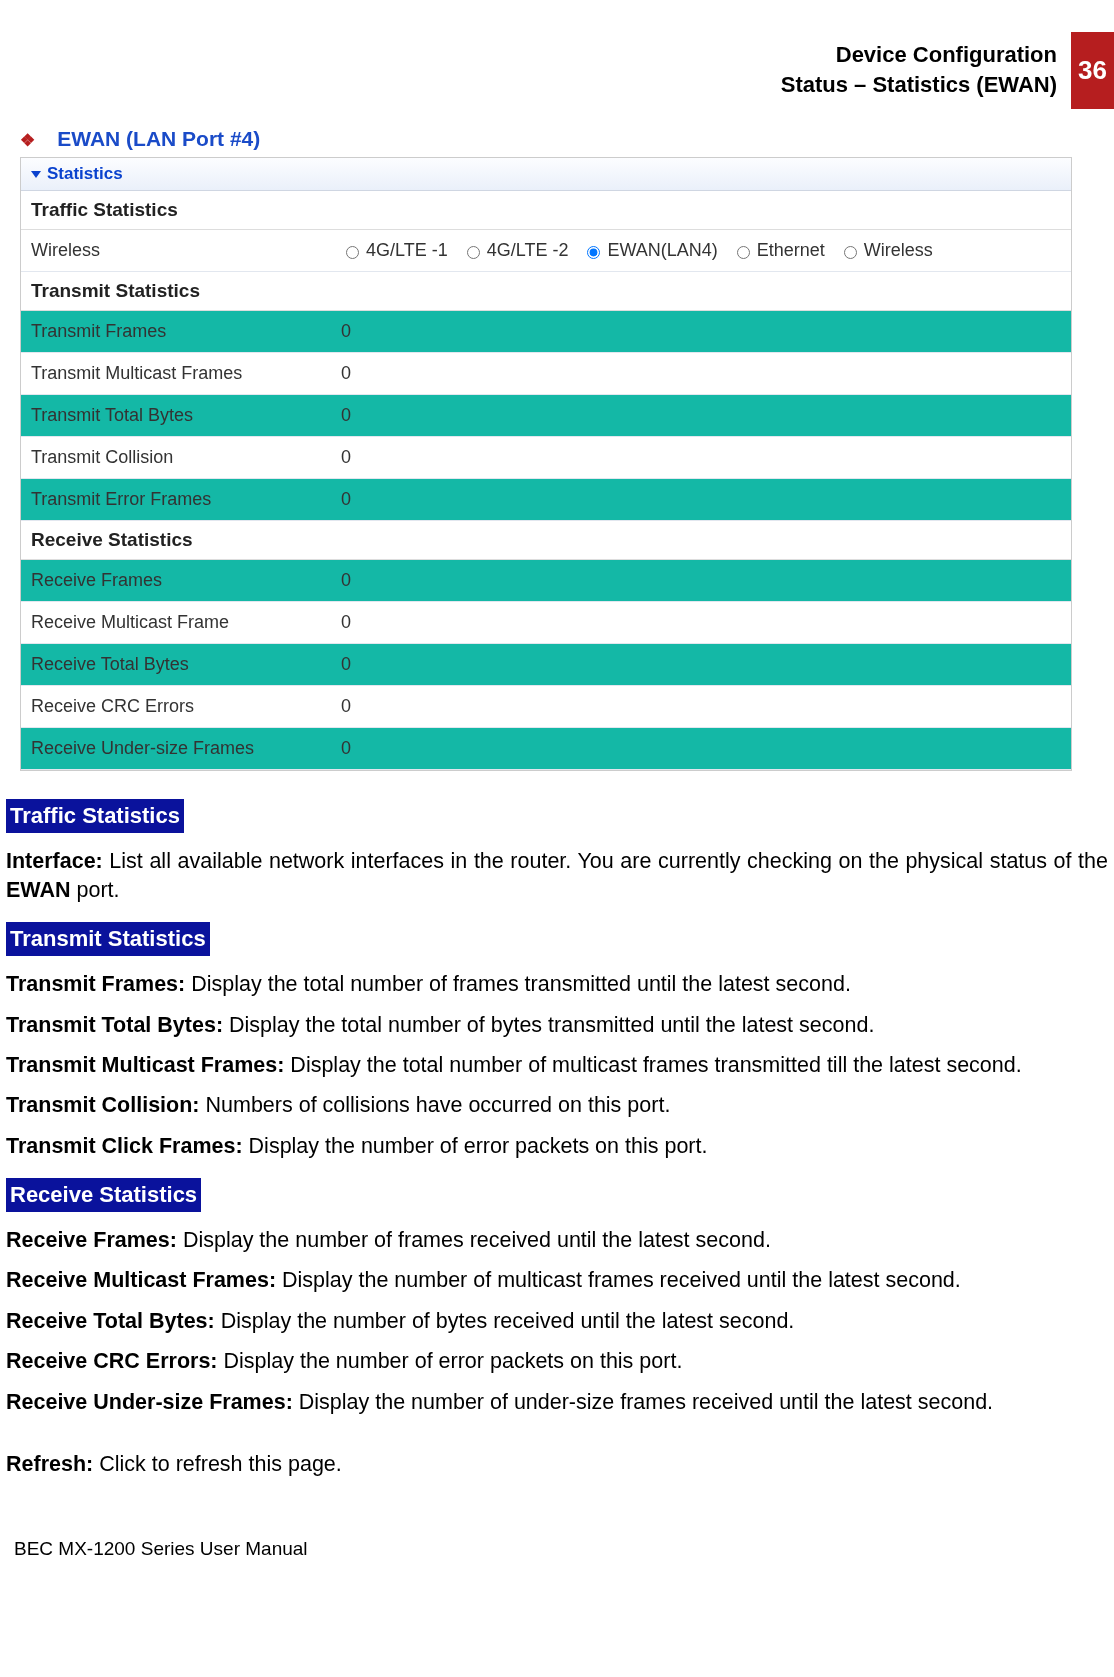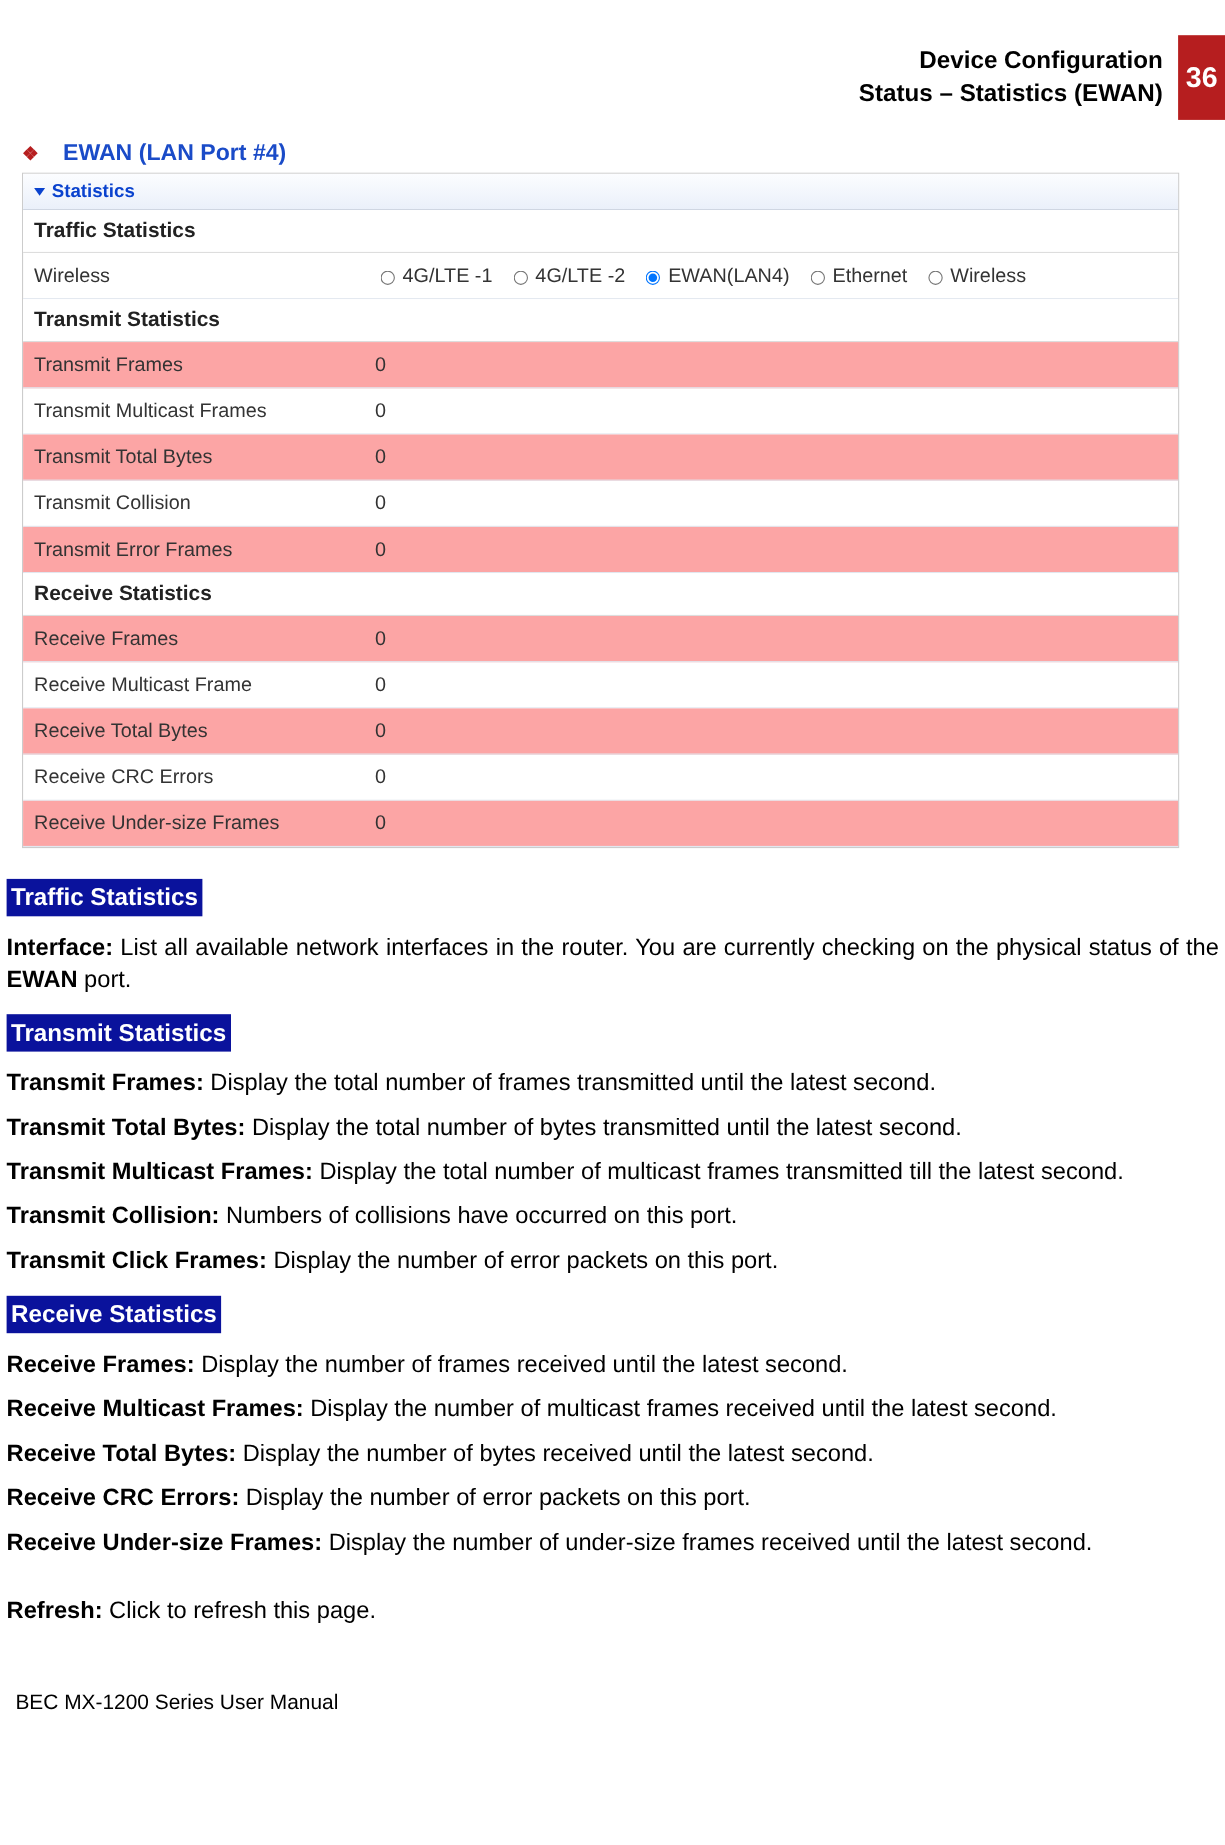--- a/index.html
+++ b/index.html
@@ -85,21 +85,21 @@
   .row .label {
     width: 290px;
     padding: 10px 10px;
     color: #333;
   }
   .row .value {
     flex: 1;
     padding: 10px 10px;
     color: #333;
   }
-  .row.alt { background: #fca5a5; }
+  .row.alt { background: #14b8a6; }
   .radio-group { display:flex; gap:6px; align-items:center; flex-wrap:wrap;}
   .radio-item { display:inline-flex; align-items:center; gap:4px; margin-right:8px;}
   .refresh-row { padding: 8px 10px; background: #f7f9fc;}
   .refresh-btn {
     border: 1px solid #aab2bf;
     background: linear-gradient(#ffffff,#e8ecf2);
     padding: 4px 12px;
     font-size: 17px;
     border-radius: 2px;
     cursor: pointer;

